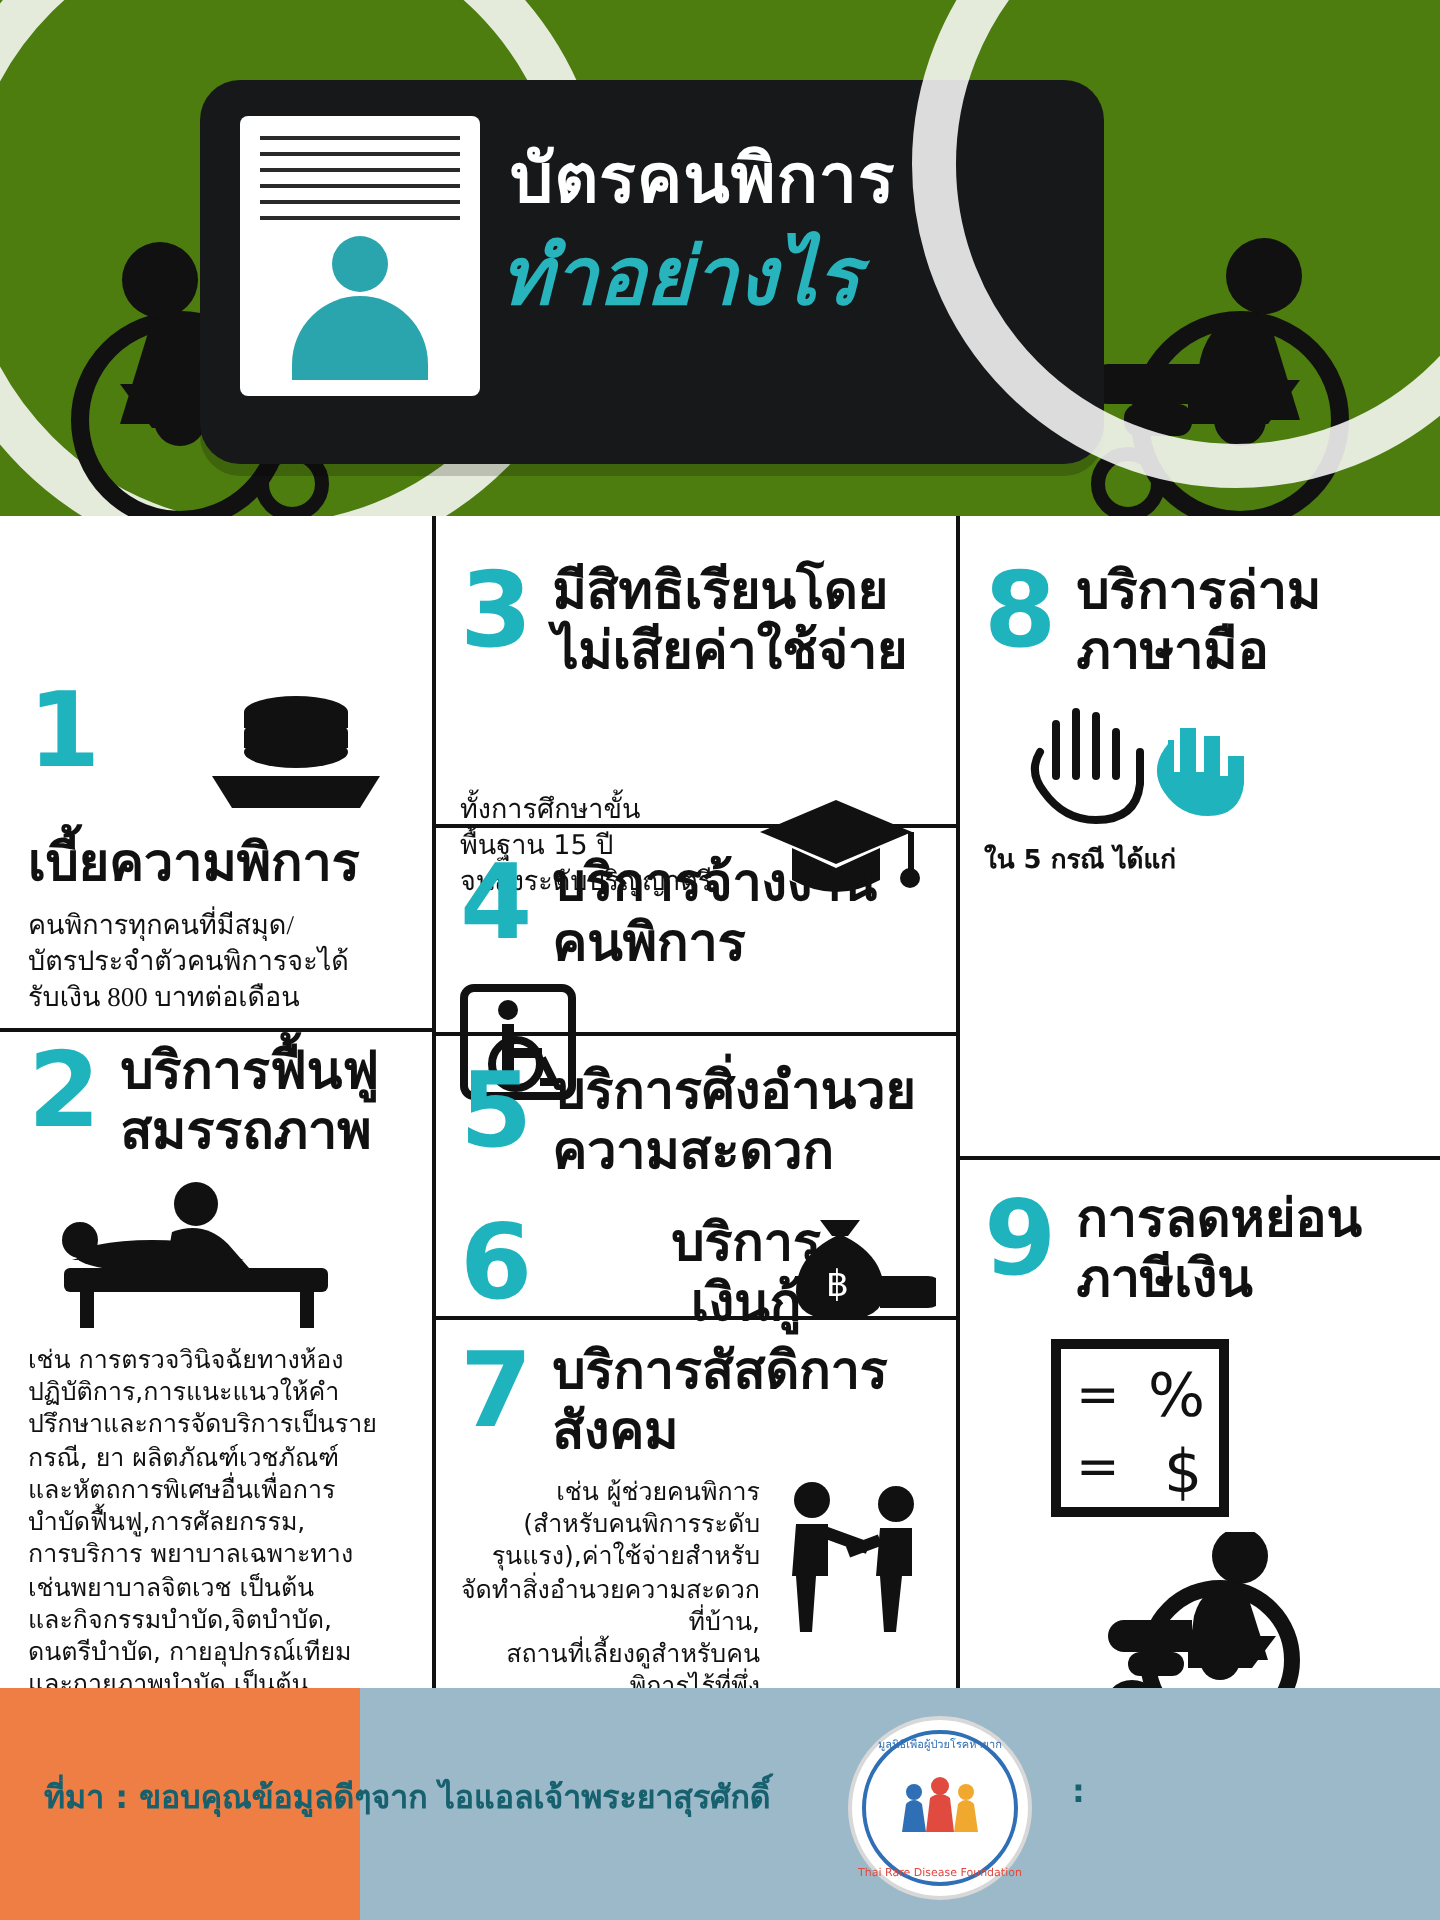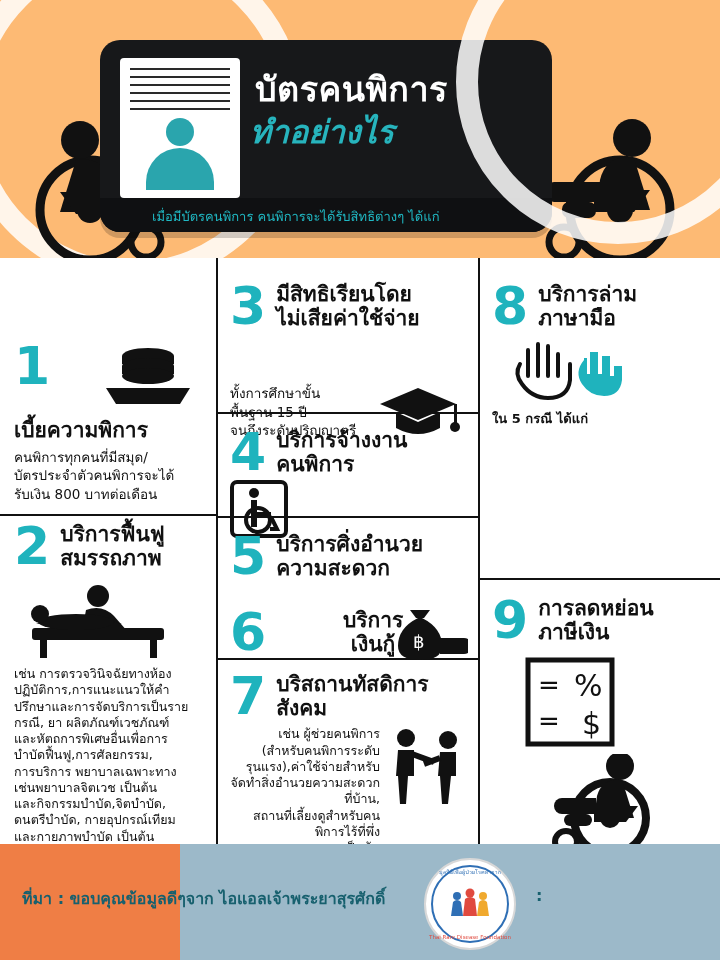--- a/index.html
+++ b/index.html
@@ -6,21 +6,21 @@
   body{
     width:720px;height:960px;overflow:hidden;
     background:#ffffff;
     font-family:"DejaVu Sans","Liberation Sans",sans-serif;
     color:#1a1a1a;
     position:relative;
   }
   .page{position:relative;width:720px;height:960px;background:#fff;}
 
   
-  .topband{position:absolute;left:0;top:0;width:720px;height:258px;background:#fdba74;overflow:hidden;}
+  .topband{position:absolute;left:0;top:0;width:720px;height:258px;background:#4d7c0f;overflow:hidden;}
   .topband:before{
     content:"";position:absolute;left:-40px;top:-60px;width:300px;height:300px;
     border:22px solid #ffffff;border-radius:50%;opacity:.85;
   }
   .topband:after{
     content:"";position:absolute;right:-60px;top:-80px;width:280px;height:280px;
     border:22px solid #ffffff;border-radius:50%;opacity:.85;
   }
 
   
@@ -38,34 +38,34 @@
   }
   .card .idpic .lines{position:absolute;left:10px;top:10px;right:10px;height:46px;}
   .card .idpic .lines i{display:block;height:2px;background:#2a2a2a;margin-bottom:6px;}
   .card .idpic .person{
     position:absolute;left:26px;top:60px;width:68px;height:70px;
   }
   .card .person-head{position:absolute;left:20px;top:0;width:28px;height:28px;border-radius:50%;background:#2aa5ad;}
   .card .person-body{position:absolute;left:0;top:30px;width:68px;height:42px;border-radius:34px 34px 0 0;background:#2aa5ad;}
 
   .title-1{position:absolute;left:155px;top:22px;color:#ffffff;font-size:34px;font-weight:bold;letter-spacing:.5px;}
-  .title-2{position:absolute;left:150px;top:66px;color:#27b4bd;font-size:32px;font-weight:bold;font-style:italic;}
+  .title-2{position:absolute;left:150px;top:66px;color:#27b4bd;font-size:40px;font-weight:bold;font-style:italic;}
   .title-3{position:absolute;left:150px;top:118px;color:#ffffff;font-size:30px;font-weight:bold;}
   .subbar{position:absolute;left:0;bottom:0;width:452px;height:34px;background:#0f1012;}
   .subbar span{display:block;color:#20b9c4;font-size:13px;padding:8px 0 0 52px;}
 
   
   .grid{position:absolute;left:0;top:258px;width:720px;height:586px;background:#ffffff;}
   .vline{position:absolute;top:0;width:2px;height:586px;background:#111;}
   .hline{position:absolute;height:2px;background:#111;}
 
   .cell{position:absolute;box-sizing:border-box;}
   .num{font-weight:bold;color:#1fb3bd;float:left;line-height:1;}
   .n-lg{font-size:52px;margin-right:10px;}
-  .head{font-size:21px;font-weight:bold;color:#111;line-height:1.15;}
+  .head{font-size:26px;font-weight:bold;color:#111;line-height:1.15;}
   .body{font-size:13.5px;line-height:1.35;color:#111;clear:both;}
   .body.small{font-size:12.5px;line-height:1.3;}
 
   
   .footer{position:absolute;left:0;top:844px;width:572px;height:116px;background:#ef7e45;}
   .footer-right{position:absolute;left:180px;top:0;width:540px;height:116px;background:#9cb9c9;}
   .src{position:absolute;left:22px;top:42px;color:#17606e;font-size:16px;font-weight:bold;z-index:5;}
   .colon{position:absolute;left:536px;top:42px;color:#17606e;font-size:16px;font-weight:bold;z-index:5;}
   .logo{position:absolute;right:56px;top:14px;width:88px;height:88px;border-radius:50%;background:#fff;border:2px solid #d8d8d8;}
   .logo .ring{position:absolute;left:5px;top:5px;right:5px;bottom:5px;border-radius:50%;border:2px solid #2f6fb5;}
@@ -118,23 +118,20 @@
             <i></i>
             <i></i>
         </div>
         <div class="person">
           <div class="person-head"></div>
           <div class="person-body"></div>
         </div>
       </div>
       <div class="title-1">บัตรคนพิการ</div>
       <div class="title-2">ทำอย่างไร</div>
-      <div class="subbar">
-        <span>เมื่อมีบัตรคนพิการ คนพิการจะได้รับสิทธิต่างๆ ได้แก่</span>
-      </div>
     </div>
   </div>
 
   <div class="grid">
 
     <div class="vline" style="left:216px;"></div>
     <div class="vline" style="left:478px;"></div>
     <div class="hline" style="left:0;top:256px;width:216px;"></div>
     <div class="hline" style="left:216px;top:154px;width:262px;"></div>
     <div class="hline" style="left:216px;top:258px;width:262px;"></div>
@@ -149,21 +146,21 @@
             <ellipse cx="48" cy="12" rx="26" ry="8" fill="#111"></ellipse>
             <rect x="22" y="12" width="52" height="8" fill="#111"></rect>
             <ellipse cx="48" cy="22" rx="26" ry="8" fill="#111"></ellipse>
             <rect x="22" y="22" width="52" height="8" fill="#111"></rect>
             <ellipse cx="48" cy="32" rx="26" ry="8" fill="#111"></ellipse>
             <path d="M6 44 h84 l-10 16 h-64 z" fill="#111"></path>
           </svg>
         </span>
       </div>
       <div class="head" style="clear:both;white-space:pre-line;">เบี้ยความพิการ</div>
-      <div class="body" style="margin-top:6px;white-space:pre-line;">คนพิการทุกคนที่มีสมุด/
+      <div class="body" style="margin-top:6px;white-space:pre-line;font-family:Liberation Serif, serif;">คนพิการทุกคนที่มีสมุด/
 บัตรประจำตัวคนพิการจะได้
 รับเงิน 800 บาทต่อเดือน</div>
     </div>
 
     <div class="cell" style="left:14px;top:262px;width:196px;">
       <div style="min-height:56px;">
         <span class="num n-lg">2</span>
         <div class="head" style="white-space:pre-line;padding-top:2px;">บริการฟื้นฟู
 สมรรถภาพ</div>
       </div>
@@ -246,21 +243,21 @@
           <path d="M36 16 q-20 10 -20 28 q0 14 22 14 q22 0 22 -14 q0 -18 -20 -28 z" fill="#111"></path>
           <text x="31" y="46" font-size="18" fill="#fff" font-family="DejaVu Sans, sans-serif">฿</text>
           <path d="M58 36 h24 a8 8 0 0 1 0 16 h-24 z" fill="#111"></path>
         </svg>
       </span>
     </div>
 
     <div class="cell" style="left:230px;top:412px;width:240px;">
       <div>
         <span class="num n-lg">7</span>
-        <div class="head" style="white-space:pre-line;padding-top:2px;">บริสถานทัสดิการ
+        <div class="head" style="white-space:pre-line;padding-top:2px;">บริการสัสดิการ
 สังคม</div>
       </div>
       <div style="clear:both;position:relative;text-align:right;">
         <div class="body small" style="width:150px;white-space:pre-line;margin-top:6px;">เช่น ผู้ช่วยคนพิการ
 (สำหรับคนพิการระดับ
 รุนแรง),ค่าใช้จ่ายสำหรับ
 จัดทำสิ่งอำนวยความสะดวกที่บ้าน,
 สถานที่เลี้ยงดูสำหรับคนพิการไร้ที่พึ่ง
 เป็นต้น</div>
         <span style="position:absolute;right:0;top:0;">

